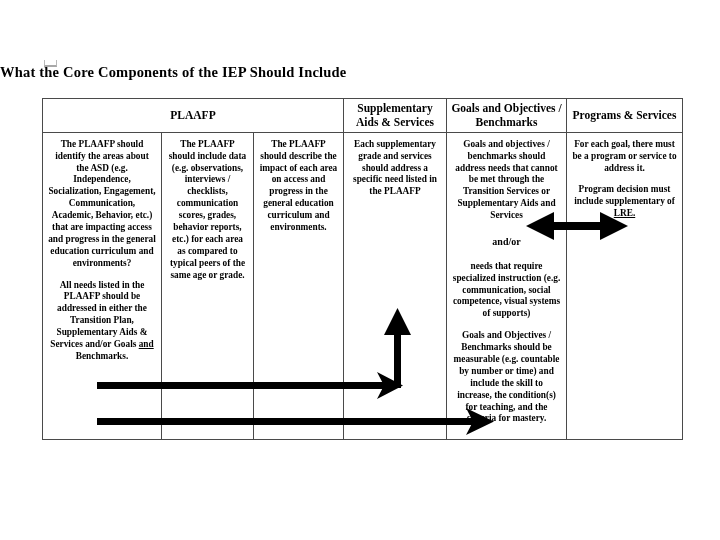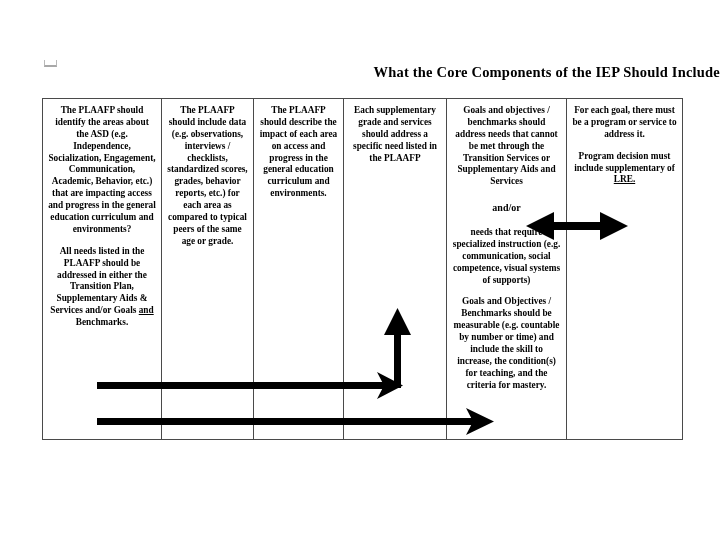--- a/index.html
+++ b/index.html
@@ -26,21 +26,21 @@
     border-left: 1px solid #b9b9b9;
     border-right: 1px solid #b9b9b9;
     border-bottom: 2px solid #a8a8a8;
   }
 
   #page-title {
     position: absolute;
     left: 0;
     top: 64px;
     width: 720px;
-    text-align: right;
+    text-align: left;
     font-weight: bold;
     font-size: 14.5px;
     letter-spacing: 0.2px;
   }
 
   #iep-table {
     position: absolute;
     left: 42px;
     top: 98px;
     width: 640px;
@@ -103,26 +103,40 @@
   <colgroup>
     <col style="width:119px">
     <col style="width:92px">
     <col style="width:90px">
     <col style="width:103px">
     <col style="width:120px">
     <col style="width:116px">
   </colgroup>
   <tbody>
     <tr>
+      <td class="hdr" colspan="3">PLAAFP</td>
+      <td class="hdr">
+        <div>Supplementary</div>
+        <div>Aids &amp; Services</div>
+      </td>
+      <td class="hdr">
+        <div>Goals and Objectives /</div>
+        <div>Benchmarks</div>
+      </td>
+      <td class="hdr">
+        <div>Programs &amp; Services</div>
+      </td>
+    </tr>
+    <tr>
       <td class="body-cell">
         <p>The PLAAFP should identify the areas about the ASD (e.g. Independence, Socialization, Engagement, Communication, Academic, Behavior, etc.) that are impacting access and progress in the general education curriculum and environments?</p>
         <p><span>All needs listed in the PLAAFP should be addressed in either the Transition Plan, Supplementary Aids &amp; Services and/or Goals </span><span class="u">and</span><span> Benchmarks.</span></p>
       </td>
       <td class="body-cell">
-        <p>The PLAAFP should include data (e.g. observations, interviews / checklists, standardized scores, grades, behavior reports, etc.) for each area as compared to typical peers of the same age or grade.</p>
+        <p>The PLAAFP should include data (e.g. observations, interviews / checklists, communication scores, grades, behavior reports, etc.) for each area as compared to typical peers of the same age or grade.</p>
       </td>
       <td class="body-cell">
         <p>The PLAAFP should describe the impact of each area on access and progress in the general education curriculum and environments.</p>
       </td>
       <td class="body-cell">
         <p>Each supplementary grade and services should address a specific need listed in the PLAAFP</p>
       </td>
       <td class="body-cell">
         <p>Goals and objectives / benchmarks should address needs that cannot be met through the Transition Services or Supplementary Aids and Services</p>
         <p class="andor">and/or</p>

